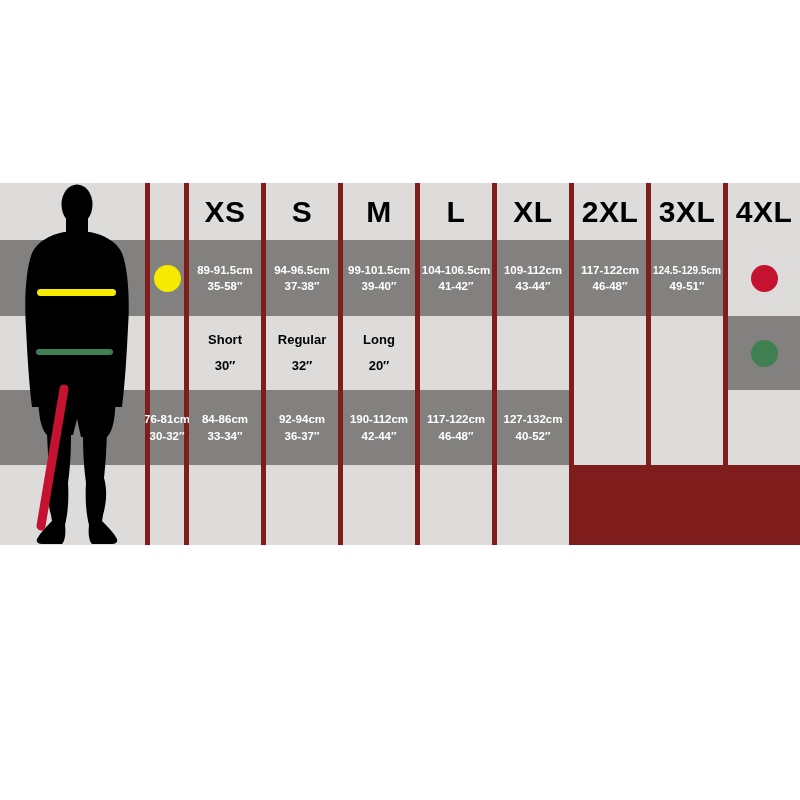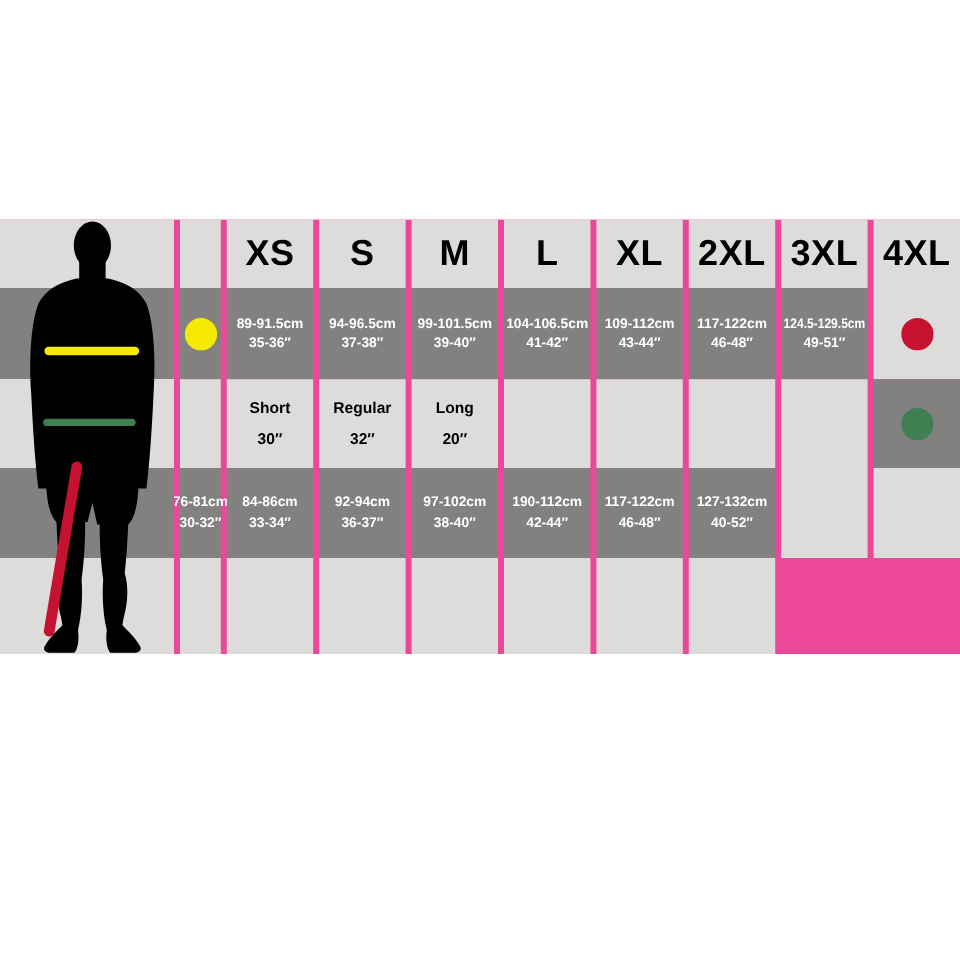--- a/index.html
+++ b/index.html
@@ -4,21 +4,21 @@
 <style>
   html,body{margin:0;padding:0;}
   body{width:800px;height:800px;background:#ffffff;font-family:"Liberation Sans","DejaVu Sans",sans-serif;}
   .page{position:relative;width:800px;height:800px;background:#ffffff;overflow:hidden;}
   .chart{
     position:absolute;left:0;top:183px;width:800px;height:362px;
     display:grid;
     grid-template-columns:145px 34px repeat(8,72px);
     grid-template-rows:57px 76px 74px 75px 80px;
     column-gap:5px;
-    background:#ec4899;
+    background:#7f1d1d;
   }
   .cell{display:flex;flex-direction:column;align-items:center;justify-content:center;overflow:visible;}
   .light{background:#dddcda;}
   .dark{background:#838180;}
   .header{font-size:30px;font-weight:bold;color:#000000;letter-spacing:0.5px;}
   .data{color:#ffffff;font-size:11.5px;font-weight:bold;line-height:16.5px;text-align:center;}
   .legrow{color:#000000;font-size:13px;font-weight:bold;line-height:26px;text-align:center;}
   .fit{display:inline-block;white-space:nowrap;transform-origin:50% 50%;}
   .figure-cell{
     grid-column:1;grid-row:1/6;position:relative;
@@ -64,21 +64,21 @@
     <div class="cell light header">3XL</div>
     <div class="cell light header">4XL</div>
 
     <div class="cell dark">
       <svg class="dot" width="27" height="27">
           <circle cx="13.5" cy="13.5" r="13.5" fill="#f6eb00"></circle>
         </svg>
     </div>
     <div class="cell dark data">
         <span class="fit">89-91.5cm</span>
-        <span class="fit">35-36″</span>
+        <span class="fit">35-58″</span>
       </div>
     <div class="cell dark data">
         <span class="fit">94-96.5cm</span>
         <span class="fit">37-38″</span>
       </div>
     <div class="cell dark data">
         <span class="fit">99-101.5cm</span>
         <span class="fit">39-40″</span>
       </div>
     <div class="cell dark data">
@@ -147,24 +147,20 @@
       </div>
     <div class="cell dark data">
         <span class="fit">84-86cm</span>
         <span class="fit">33-34″</span>
       </div>
     <div class="cell dark data">
         <span class="fit">92-94cm</span>
         <span class="fit">36-37″</span>
       </div>
     <div class="cell dark data">
-        <span class="fit">97-102cm</span>
-        <span class="fit">38-40″</span>
-      </div>
-    <div class="cell dark data">
         <span class="fit">190-112cm</span>
         <span class="fit">42-44″</span>
       </div>
     <div class="cell dark data">
         <span class="fit">117-122cm</span>
         <span class="fit">46-48″</span>
       </div>
     <div class="cell dark data">
         <span class="fit">127-132cm</span>
         <span class="fit">40-52″</span>

